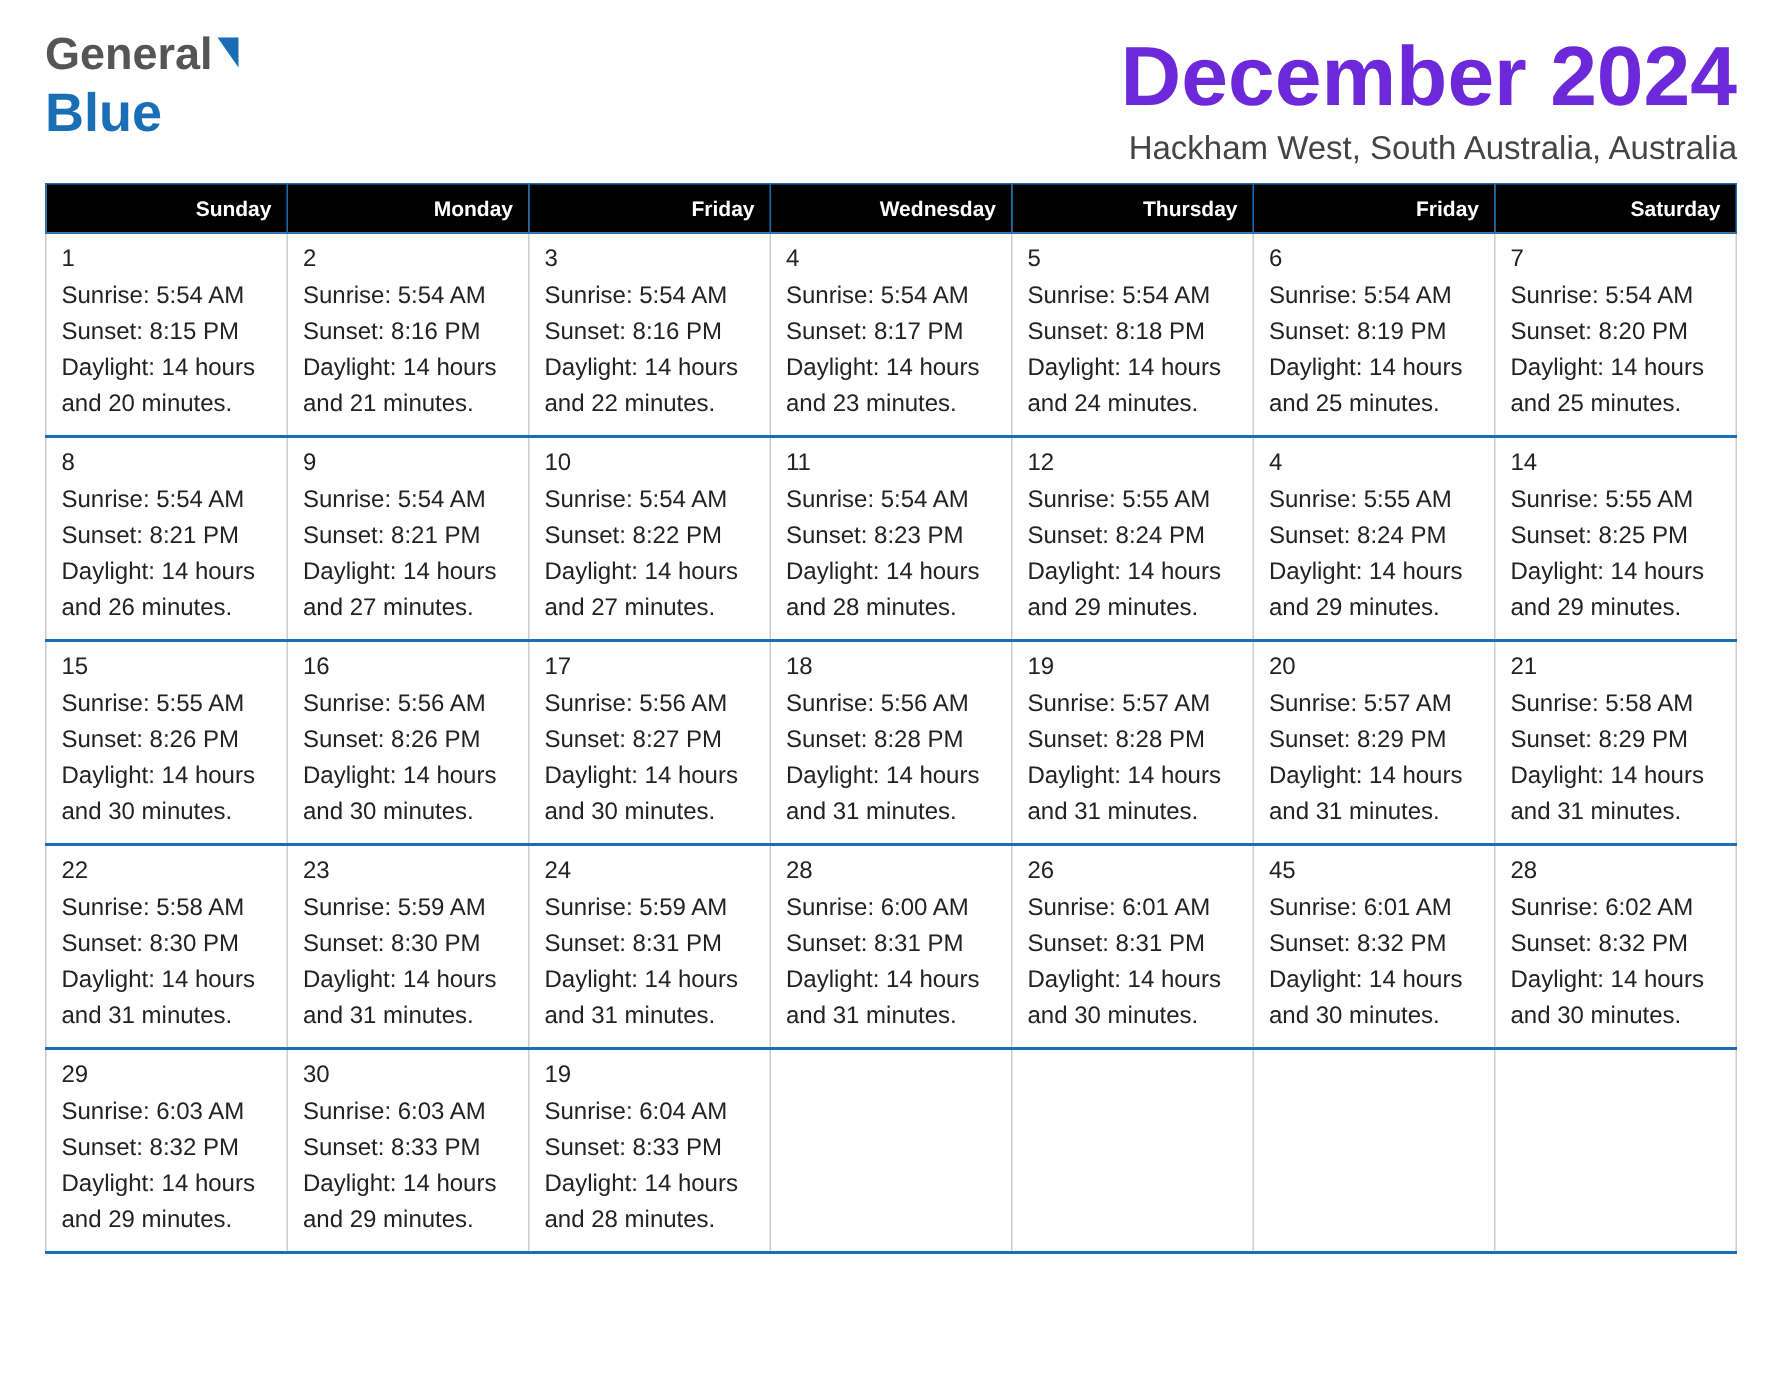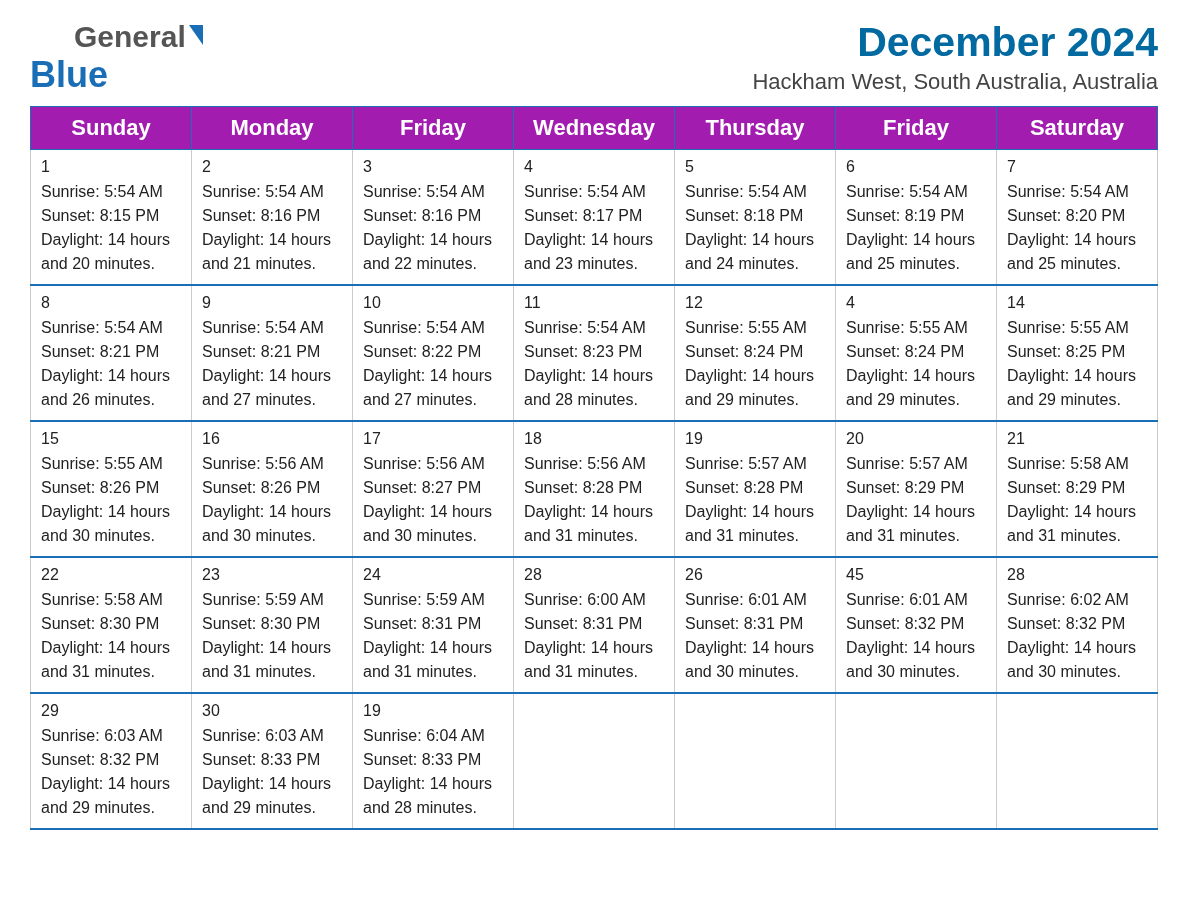--- a/index.html
+++ b/index.html
@@ -19,42 +19,42 @@
     }
     .logo-area {
       display: flex;
       flex-direction: column;
       align-items: flex-start;
     }
     .title-area {
       text-align: right;
     }
     .month-title {
-      font-size: 41px;
-      font-weight: bold;
-      color: #0369a1;
+      font-size: 56px;
+      font-weight: bold;
+      color: #6d28d9;
       line-height: 1.1;
     }
     .location-title {
       font-size: 22px;
       color: #444;
       margin-top: 4px;
     }
     .calendar-table {
       width: 100%;
       border-collapse: collapse;
       margin-top: 10px;
     }
     .calendar-table thead th {
-      background-color: #a21caf;
+      background-color: #000000;
       color: #fff;
-      font-size: 22px;
+      font-size: 14px;
       font-weight: bold;
       padding: 8px 10px;
-      text-align: center;
+      text-align: right;
       border: 1px solid #1a6eb5;
     }
     .calendar-table tbody td {
       vertical-align: top;
       border: 1px solid #ccc;
       padding: 8px 10px;
       font-size: 13px;
       color: #222;
       width: calc(100% / 7);
       min-height: 100px;
@@ -72,21 +72,20 @@
       font-size: 16px;
       line-height: 1.5;
       color: #222;
     }
     .empty-cell {
       background: #fff;
     }
     .logo-wrapper {
       display: flex;
       align-items: center;
-      margin-left: 44px;
     }
     .logo-general {
       font-size: 30px;
       font-weight: bold;
       color: #555;
     }
     .logo-blue-line {
       color: #1a6eb5;
       font-size: 36px;
       font-weight: bold;

